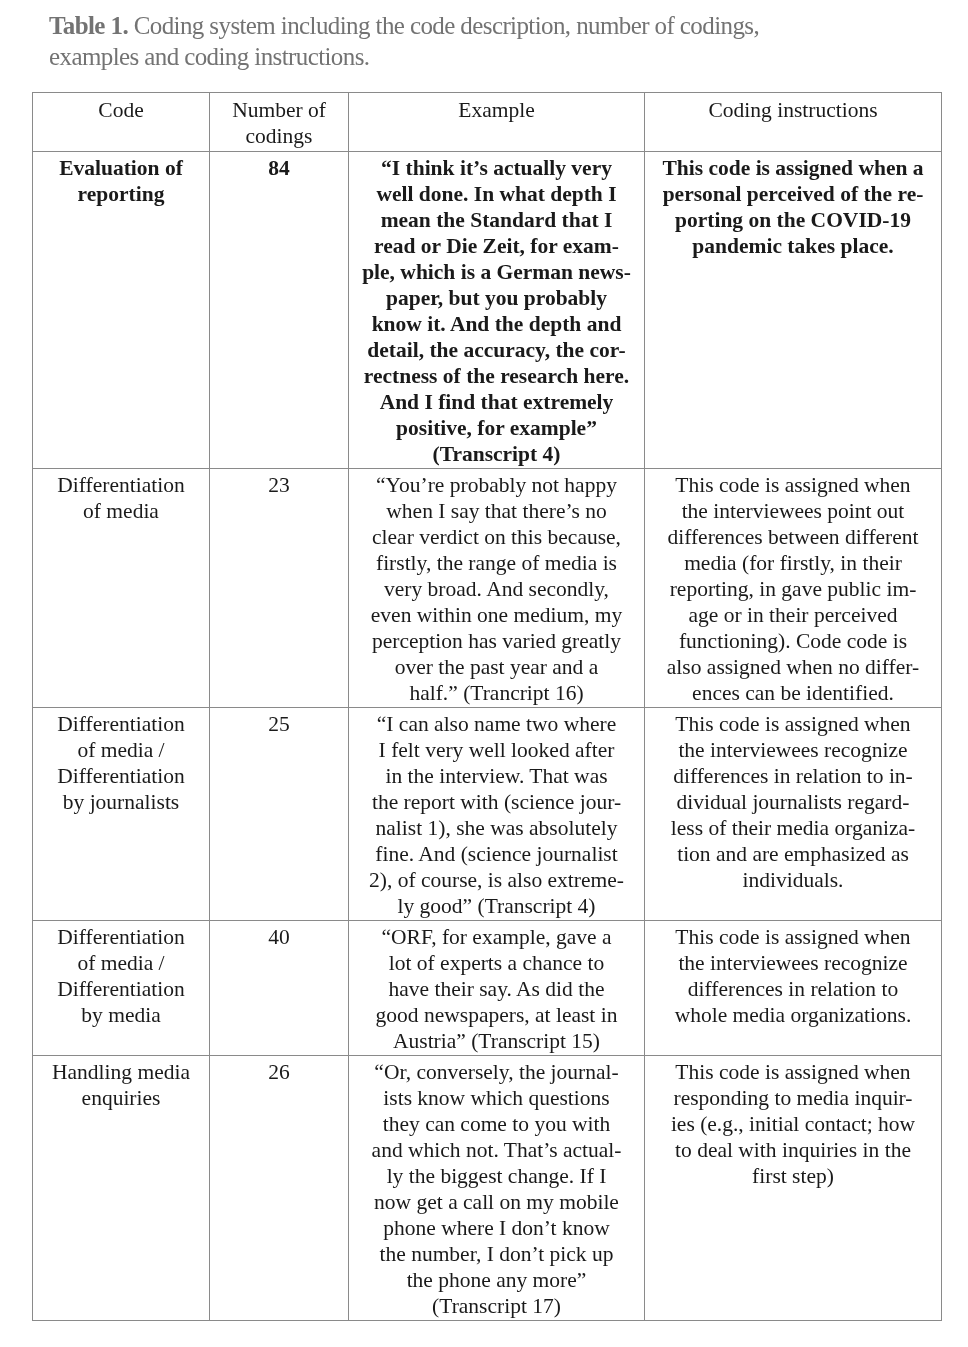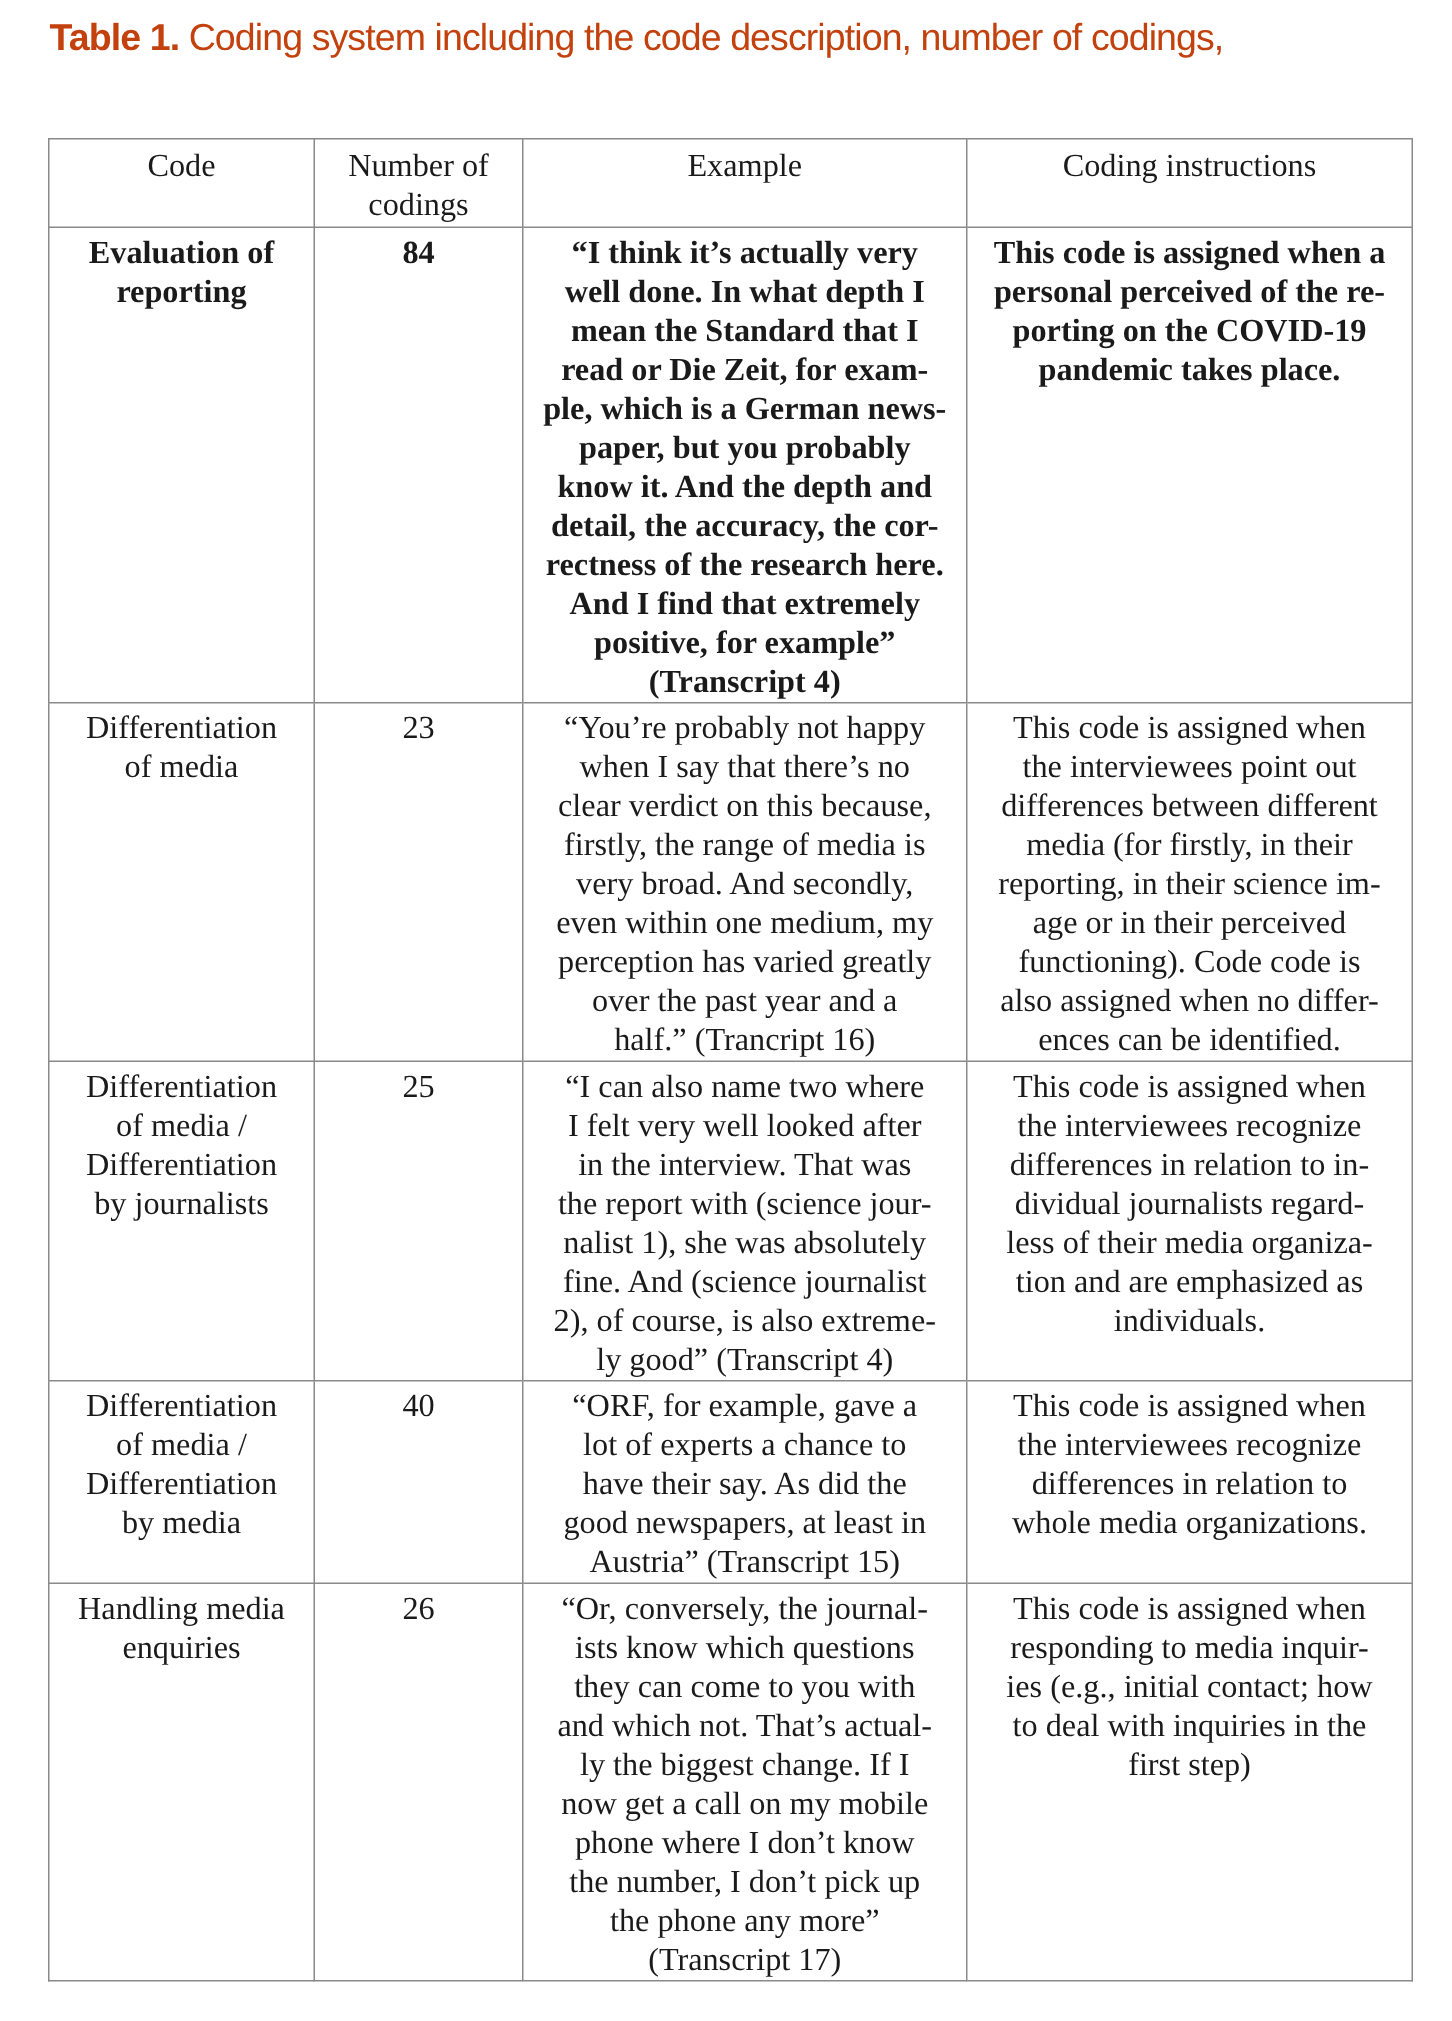--- a/index.html
+++ b/index.html
@@ -9,28 +9,28 @@
     }
     body {
       width: 968px;
       height: 1347px;
       position: relative;
       overflow: hidden;
       color: #1a1a1a;
     }
     .caption {
       position: absolute;
-      left: 33px;
+      left: 49px;
       top: 10px;
       width: 900px;
-      font-family: Liberation Sans, sans-serif;
+      font-family: Liberation Serif, serif;
       font-size: 25px;
       line-height: 31px;
       letter-spacing: -0.6px;
-      color: #c2410c;
+      color: #737373;
     }
     .caption .label {
       font-weight: bold;
     }
     table.coding {
       position: absolute;
       left: 32px;
       top: 92px;
       width: 909px;
       border-collapse: collapse;
@@ -65,20 +65,21 @@
     tr.r1 td { height: 234px; }
     tr.r2 td { height: 208px; }
     tr.r3 td { height: 130px; }
     tr.r4 td { height: 260px; }
   </style>
 </head>
 <body>
 
 <div class="caption">
   <div><span class="label">Table 1.</span><span> Coding system including the code description, number of codings,</span></div>
+  <div>examples and coding instructions.</div>
 </div>
 
 <table class="coding">
   <colgroup>
     <col class="c-code">
       <col class="c-num">
       <col class="c-ex">
       <col class="c-ins">
   </colgroup>
   <thead>
@@ -145,21 +146,21 @@
           <span class="line">even within one medium, my</span>
           <span class="line">perception has varied greatly</span>
           <span class="line">over the past year and a</span>
           <span class="line">half.” (Trancript 16)</span>
         </td>
       <td>
           <span class="line">This code is assigned when</span>
           <span class="line">the interviewees point out</span>
           <span class="line">differences between different</span>
           <span class="line">media (for firstly, in their</span>
-          <span class="line">reporting, in their science im-</span>
+          <span class="line">reporting, in gave public im-</span>
           <span class="line">age or in their perceived</span>
           <span class="line">functioning). Code code is</span>
           <span class="line">also assigned when no differ-</span>
           <span class="line">ences can be identified.</span>
         </td>
     </tr>
     <tr class="r2">
       <td>
           <span class="line">Differentiation</span>
           <span class="line">of media /</span>

